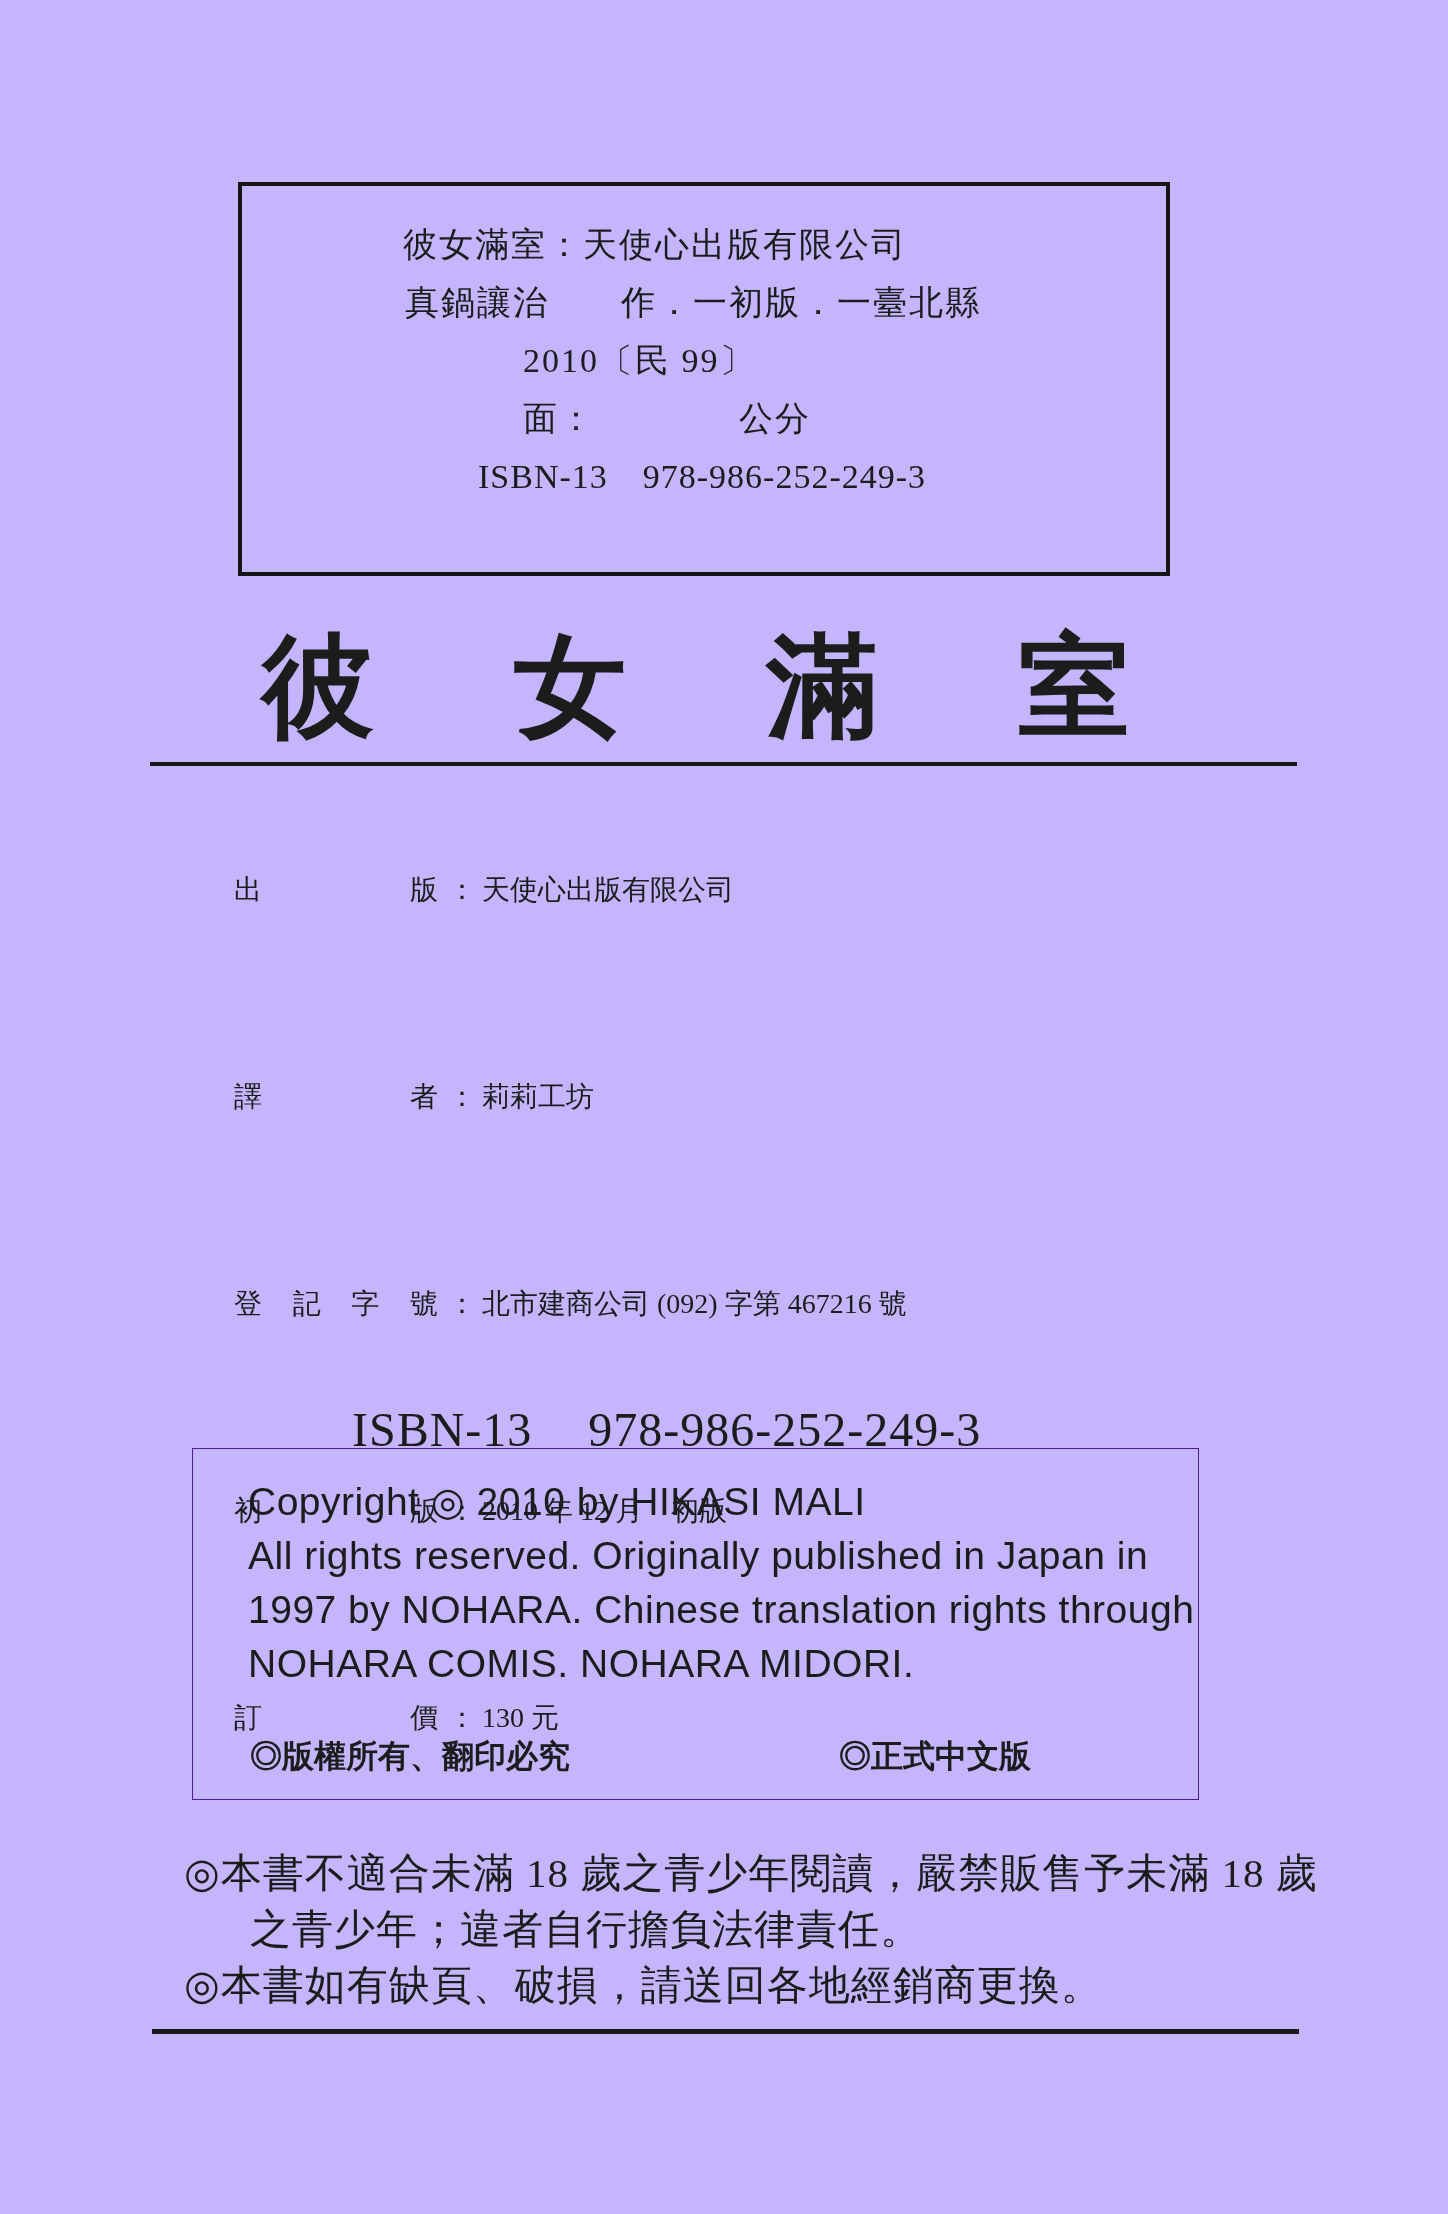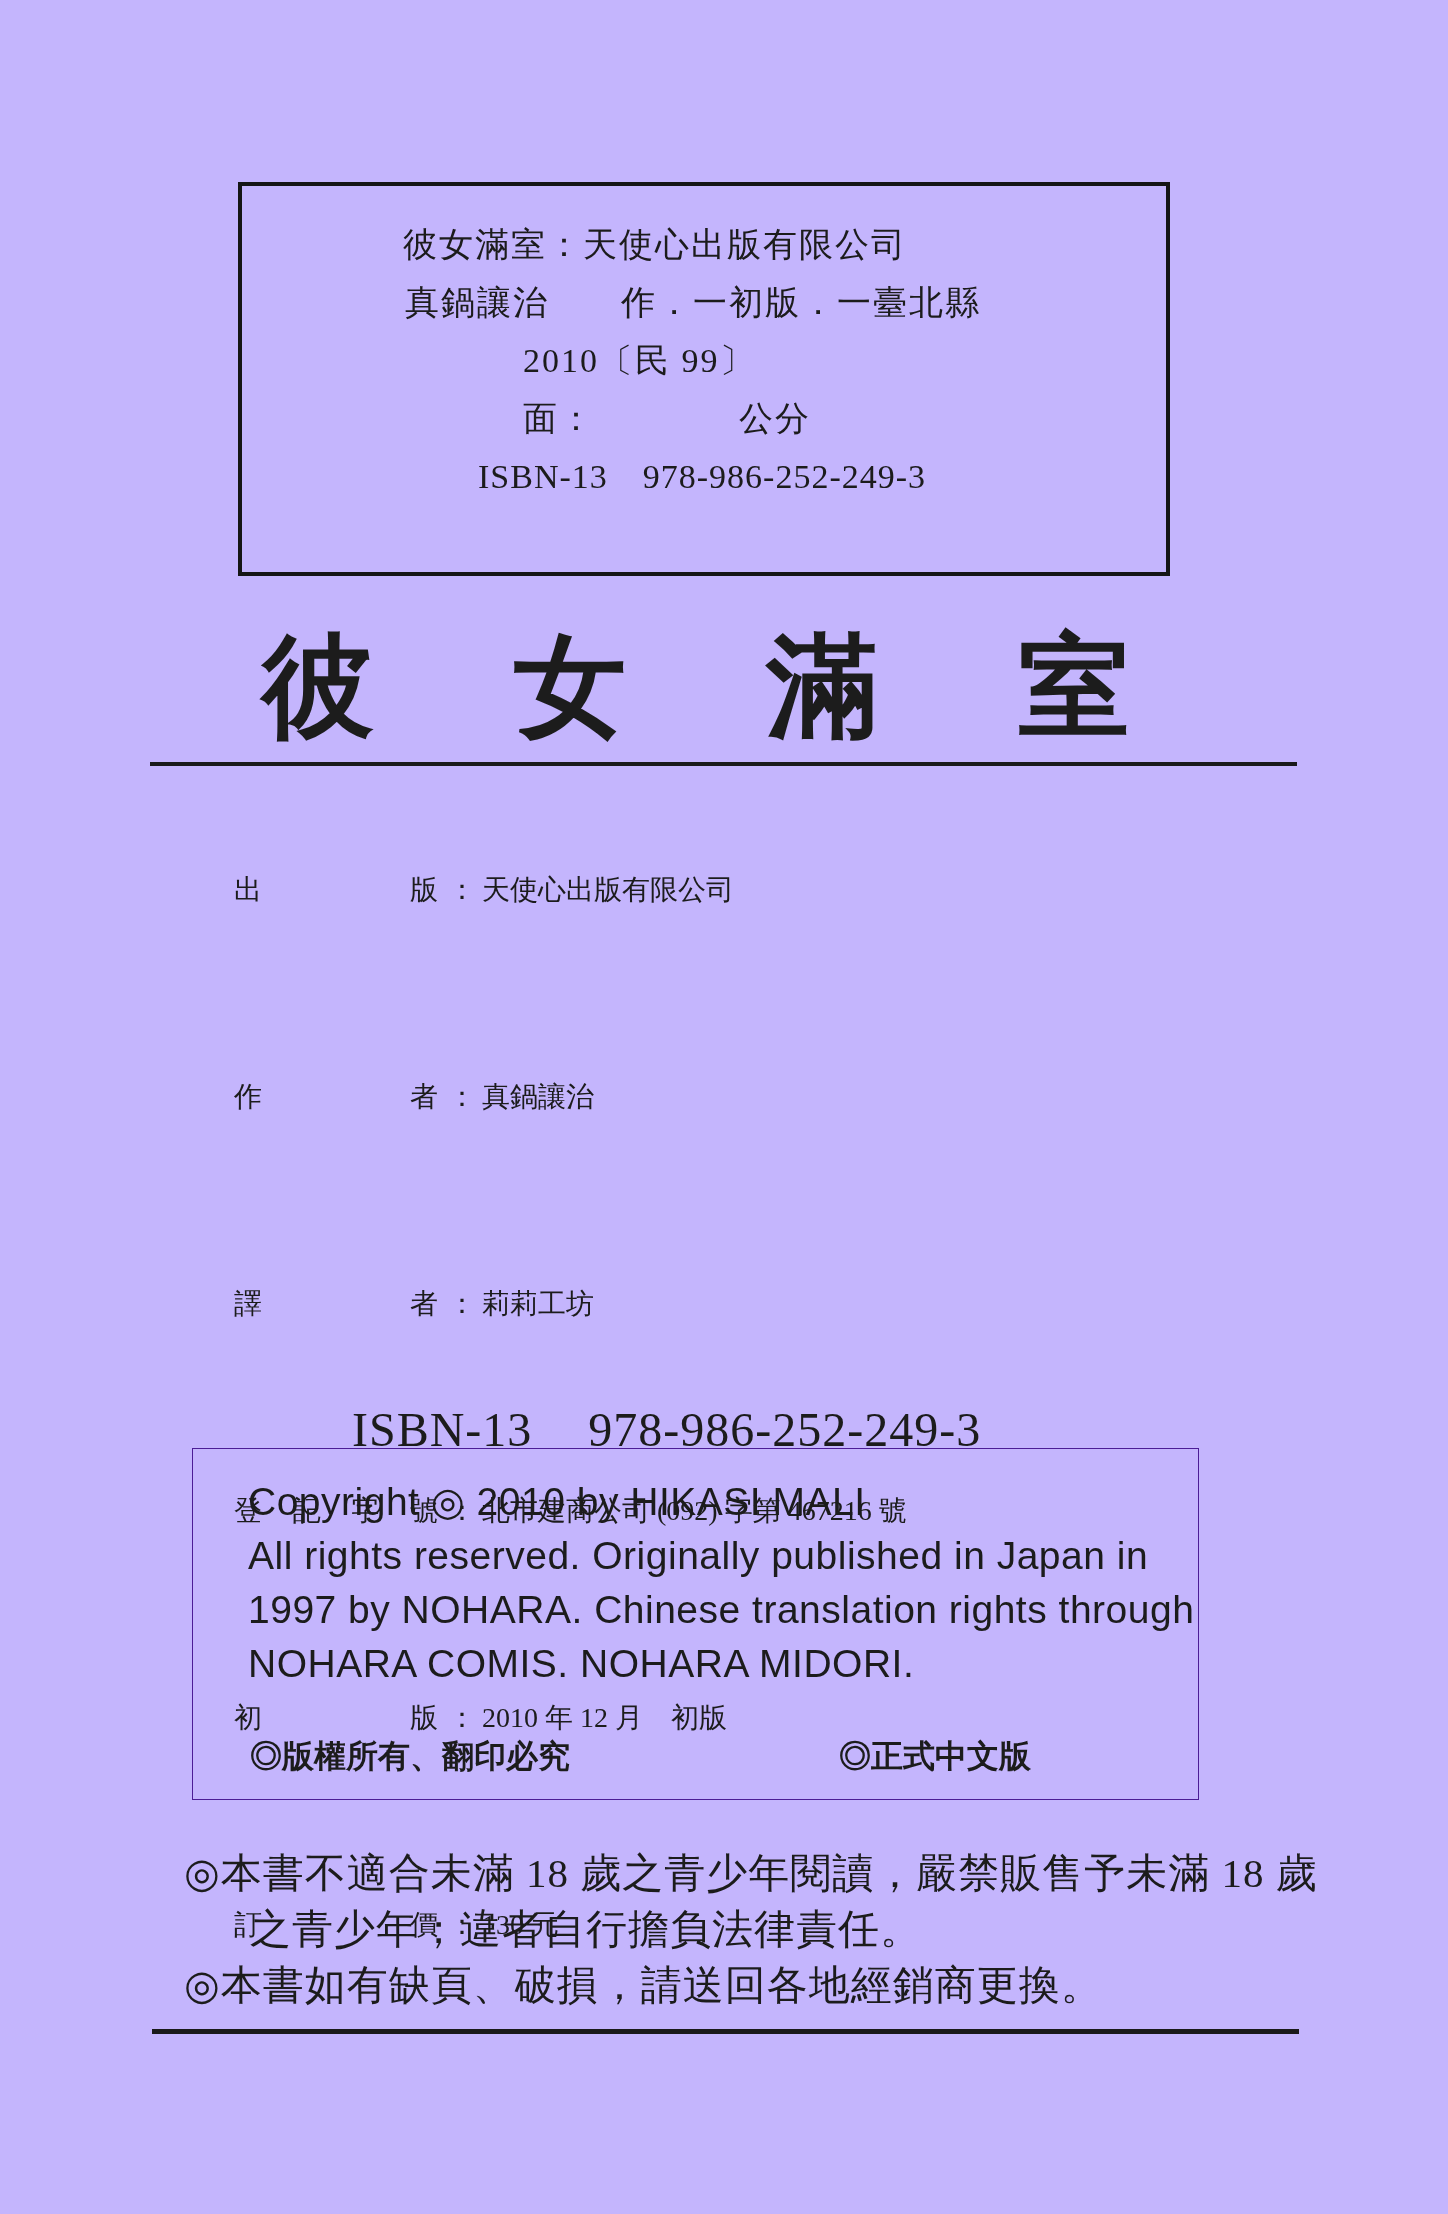--- a/index.html
+++ b/index.html
@@ -167,23 +167,20 @@
   </div>
 
   <div class="main-title">彼女滿室</div>
   <div class="title-rule"></div>
 
   <div class="pub-list">
     <div class="pub-row">
       <span class="pub-label">出版</span><span class="pub-colon">：</span><span class="pub-value">天使心出版有限公司</span>
     </div>
     <div class="pub-row">
-      <span class="pub-label">作者</span><span class="pub-colon">：</span><span class="pub-value">真鍋讓治</span>
-    </div>
-    <div class="pub-row">
       <span class="pub-label">譯者</span><span class="pub-colon">：</span><span class="pub-value">莉莉工坊</span>
     </div>
     <div class="pub-row">
       <span class="pub-label">登記字號</span><span class="pub-colon">：</span><span class="pub-value">北市建商公司 (092) 字第 467216 號</span>
     </div>
     <div class="pub-row">
       <span class="pub-label">初版</span><span class="pub-colon">：</span><span class="pub-value">2010 年 12 月　初版</span>
     </div>
     <div class="pub-row">
       <span class="pub-label">訂價</span><span class="pub-colon">：</span><span class="pub-value">130 元</span>

